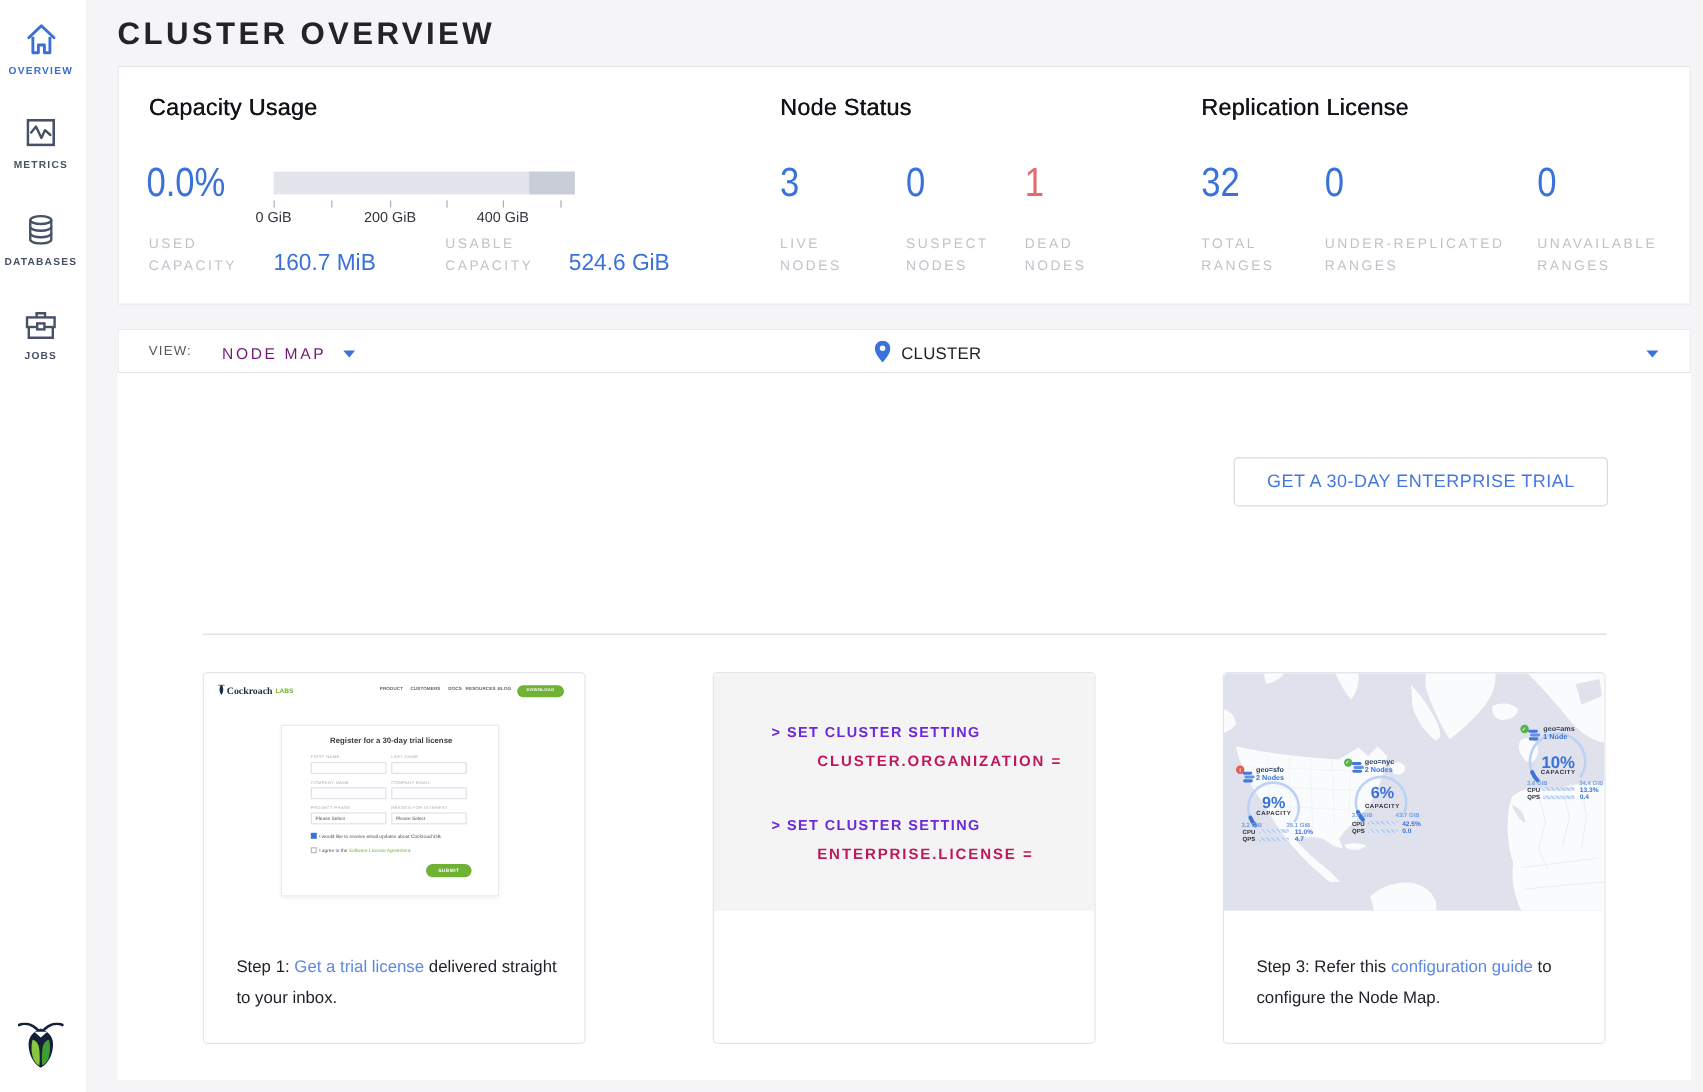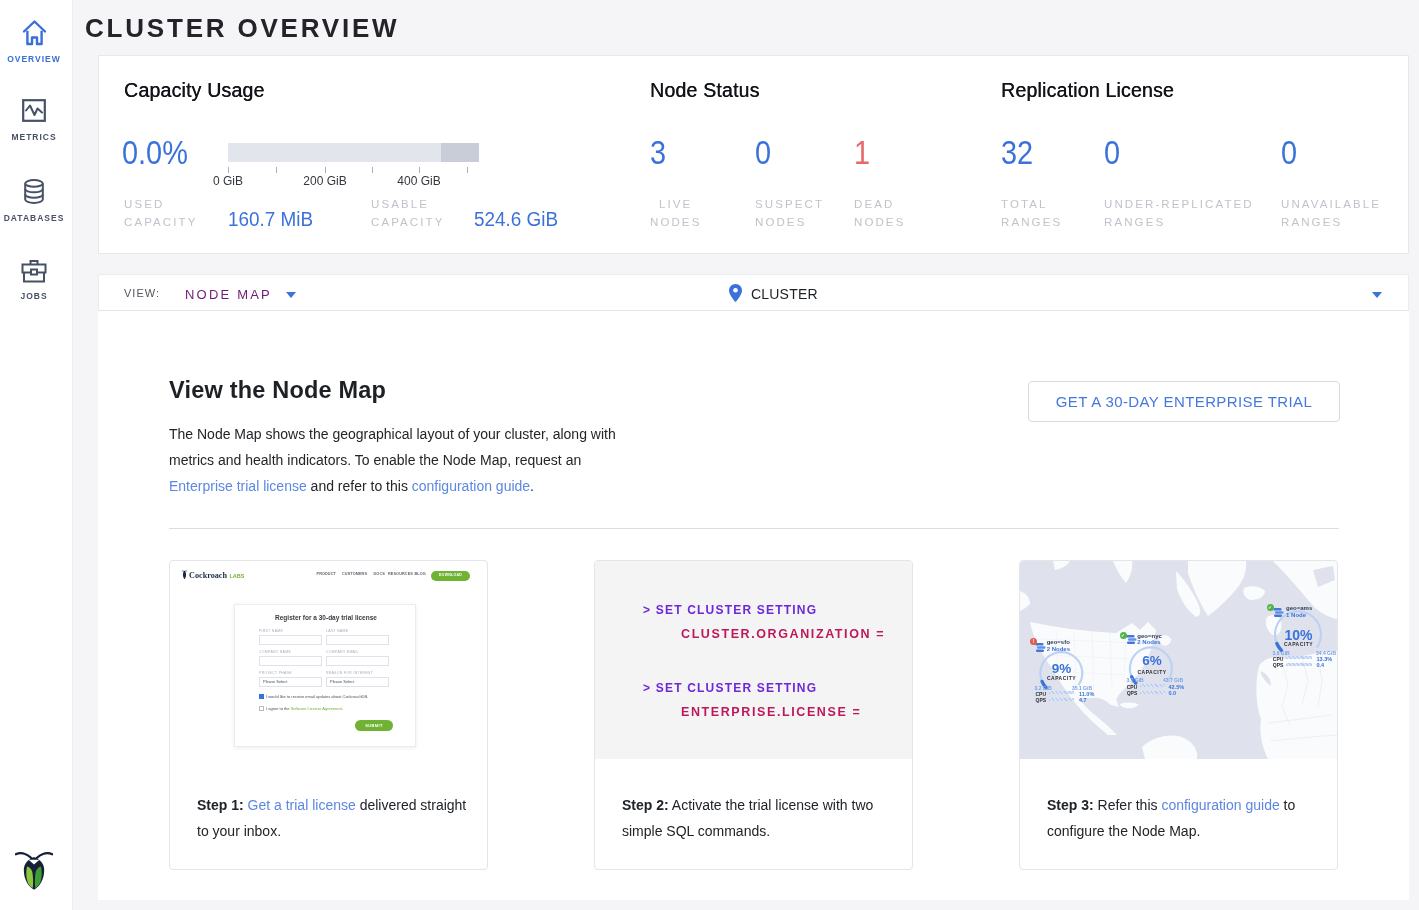--- a/index.html
+++ b/index.html
@@ -6,21 +6,21 @@
 html,body { width:1419px; height:910px; overflow:hidden; }
 body { background:#f5f5f7; font-family:"Liberation Sans", sans-serif; position:relative; }
 
 
 #sidebar { position:absolute; left:0; top:0; width:73px; height:910px; background:#fff; border-right:1px solid #ededef; }
 .navitem { position:absolute; left:0; width:68px; text-align:center; }
 .navlabel { display:block; font-size:8.5px; font-weight:bold; letter-spacing:1px; color:#475166; }
 .navlabel.active { color:#3a6fd7; }
 
 
-#h1 { position:absolute; left:85px; top:13px; font-size:26px; font-weight:bold; letter-spacing:2.8px; color:#22242a; }
+#h1 { position:absolute; left:98px; top:13px; font-size:26px; font-weight:bold; letter-spacing:2.8px; color:#22242a; }
 
 
 #stats { position:absolute; left:98px; top:55px; width:1311px; height:199px; background:#fff; border:1px solid #e7e8eb; }
 .sectitle { position:absolute; font-size:19.5px; color:#111318; letter-spacing:0.2px; text-shadow:0.35px 0 0 #111318; }
 .bignum { position:absolute; font-size:34px; color:#3a72da; transform:scaleX(0.85); transform-origin:left top; }
 .lbl { position:absolute; font-size:11.5px; letter-spacing:2.1px; color:#bfc3ca; line-height:18px; }
 .capval { position:absolute; font-size:19.5px; color:#3a72da; transform:scaleX(0.97); transform-origin:left top; }
 
 
 #bar { position:absolute; left:129px; top:87px; width:251px; height:19px; background:#e3e5ec; }
@@ -39,21 +39,21 @@
 #para { position:absolute; left:71px; top:110px; font-size:14px; line-height:26.2px; color:#242529; width:520px; white-space:nowrap; }
 #para a { color:#5c87e2; text-decoration:none; }
 #trialbtn { position:absolute; left:930px; top:70px; width:312px; height:41px; border:1px solid #d8dade; border-radius:4px; color:#4478de; font-size:15px; letter-spacing:0.4px; text-align:center; line-height:39px; background:#fff; }
 #divider { position:absolute; left:71px; top:217px; width:1170px; height:1px; background:#dcdde0; }
 
 .card { position:absolute; top:249px; width:319px; height:310px; background:#fff; border:1px solid #e4e5e8; border-radius:4px; }
 #card1 { left:71px; }
 #card2 { left:496px; }
 #card3 { left:921px; }
 .steptxt { position:absolute; left:27px; top:231px; font-size:14px; line-height:26px; color:#20242a; white-space:nowrap; }
-.steptxt b { font-weight:bold; }
+.steptxt b { font-weight:normal; }
 .steptxt a { color:#5c87e2; text-decoration:none; }
 
 
 #codeblock { position:absolute; left:0; top:0; width:317px; height:198px; background:#f4f4f4; border-radius:4px 4px 0 0; }
 .code1 { position:absolute; left:48px; font-size:12px; font-weight:bold; letter-spacing:1.2px; color:#6d28d9; white-space:nowrap; }
 .code2 { position:absolute; left:86px; font-size:12.5px; font-weight:bold; letter-spacing:1.6px; color:#be185d; white-space:nowrap; }
 
 
 .mini { position:absolute; left:0; top:0; width:317px; height:190px; overflow:hidden; }
 .mini .nav { position:absolute; font-size:3.8px; color:#62676e; letter-spacing:0.1px; font-weight:bold; }
@@ -130,21 +130,21 @@
   <div class="axlbl" style="left:290px;">400 GiB</div>
   <div class="lbl" style="left:25px; top:139px;">USED<br>CAPACITY</div>
   <div class="capval" style="left:129px; top:152px;">160.7 MiB</div>
   <div class="lbl" style="left:272px; top:139px;">USABLE<br>CAPACITY</div>
   <div class="capval" style="left:375px; top:152px;">524.6 GiB</div>
 
   <div class="sectitle" style="left:551px; top:23px;">Node Status</div>
   <div class="bignum" style="left:551px; top:77px;">3</div>
   <div class="bignum" style="left:656px; top:77px;">0</div>
   <div class="bignum" style="left:755px; top:77px; color:#e5696b;">1</div>
-  <div class="lbl" style="left:551px; top:139px;text-align:center;">LIVE<br>NODES</div>
+  <div class="lbl" style="left:551px; top:139px;">LIVE<br>NODES</div>
   <div class="lbl" style="left:656px; top:139px;">SUSPECT<br>NODES</div>
   <div class="lbl" style="left:755px; top:139px;">DEAD<br>NODES</div>
 
   <div class="sectitle" style="left:902px; top:23px;">Replication License</div>
   <div class="bignum" style="left:902px; top:77px;">32</div>
   <div class="bignum" style="left:1005px; top:77px;">0</div>
   <div class="bignum" style="left:1182px; top:77px;">0</div>
   <div class="lbl" style="left:902px; top:139px;">TOTAL<br>RANGES</div>
   <div class="lbl" style="left:1005px; top:139px;">UNDER-REPLICATED<br>RANGES</div>
   <div class="lbl" style="left:1182px; top:139px;">UNAVAILABLE<br>RANGES</div>
@@ -157,22 +157,20 @@
   <svg width="13" height="18" viewBox="0 0 13 18" style="position:absolute; left:630px; top:9px;">
     <path d="M6.5 0 C2.9 0 0 2.9 0 6.5 C0 11.4 6.5 18 6.5 18 C6.5 18 13 11.4 13 6.5 C13 2.9 10.1 0 6.5 0 Z" fill="#3a72da"></path>
     <circle cx="6.5" cy="6.3" r="2.3" fill="#fff"></circle>
   </svg>
   <span class="vtext" style="left:652px; color:#1d2024; font-size:14px; letter-spacing:0.2px; top:11px;">CLUSTER</span>
   <span class="vtext" style="left:1159px; color:#3a72da; letter-spacing:2.5px;margin-top:36px;">LAST 10 MIN</span>
   <div class="tri" style="left:1273px; top:17px;"></div>
 </div>
 
 <div id="content">
-  <div id="h2">View the Node Map</div>
-  <div id="para">The Node Map shows the geographical layout of your cluster, along with<br>metrics and health indicators. To enable the Node Map, request an<br><a>Enterprise trial license</a> and refer to this <a>configuration guide</a>.</div>
   <div id="trialbtn">GET A 30-DAY ENTERPRISE TRIAL</div>
   <div id="divider"></div>
 
   <div class="card" id="card1">
     <div class="mini">
       <svg width="70" height="12" viewBox="0 0 70 12" style="position:absolute;left:11px;top:8px;">
         <path d="M3.5 1.5 C1.2 4 1.6 8 3.5 10.2 C5.4 8 5.8 4 3.5 1.5" fill="#1d2b42"></path>
         <path d="M0.8 2.2 C2 1.6 3 2 3.5 2.8 M6.2 2.2 C5 1.6 4 2 3.5 2.8" fill="none" stroke="#1d2b42" stroke-width="0.6"></path>
         <text x="8" y="9" font-size="8.2" font-weight="bold" fill="#1d2b42" font-family="Liberation Serif, serif">Cockroach</text>
         <text x="48.5" y="8.7" font-size="5.5" font-weight="bold" fill="#6fb234" font-family="Liberation Sans, sans-serif">LABS</text>
@@ -209,21 +207,20 @@
     <div class="steptxt"><b>Step 1:</b> <a>Get a trial license</a> delivered straight<br>to your inbox.</div>
   </div>
 
   <div class="card" id="card2">
     <div id="codeblock">
       <div class="code1" style="top:42px;">&gt; SET CLUSTER SETTING</div>
       <div class="code2" style="top:66px;">CLUSTER.ORGANIZATION =</div>
       <div class="code1" style="top:120px;">&gt; SET CLUSTER SETTING</div>
       <div class="code2" style="top:144px;">ENTERPRISE.LICENSE =</div>
     </div>
-    <div class="steptxt"><b>Step 2:</b> Activate the trial license with two<br>simple SQL commands.</div>
   </div>
 
   <div class="card" id="card3">
     <svg width="317" height="198" viewBox="0 0 317 198" style="position:absolute;left:0;top:0;border-radius:4px 4px 0 0;">
       <rect x="0" y="0" width="317" height="198" fill="#dfe2ec"></rect>
       <g fill="#fafbfd">
         <path d="M0 30 C6 32 10 37 10 43 C6 47 2 49 0 50 Z"></path>
         <path d="M33 0 L50 0 C47 5 41 8 35 9 Z"></path>
         <path d="M93 0 L112 0 C113 7 111 15 106 22 C101 16 96 8 93 0 Z"></path>
         <path d="M10 61 C34 66 62 70 96 72 L112 62 L120 69 L128 61 L136 69 C133 84 129 96 123 106 C117 116 109 124 101 131 L96 138 L99 146 L91 144 C84 138 79 136 71 137 L58 137 C66 147 77 156 88 165 L97 174 L88 174 C77 165 66 155 56 143 C48 133 40 121 31 106 C22 93 13 77 10 61 Z"></path>

